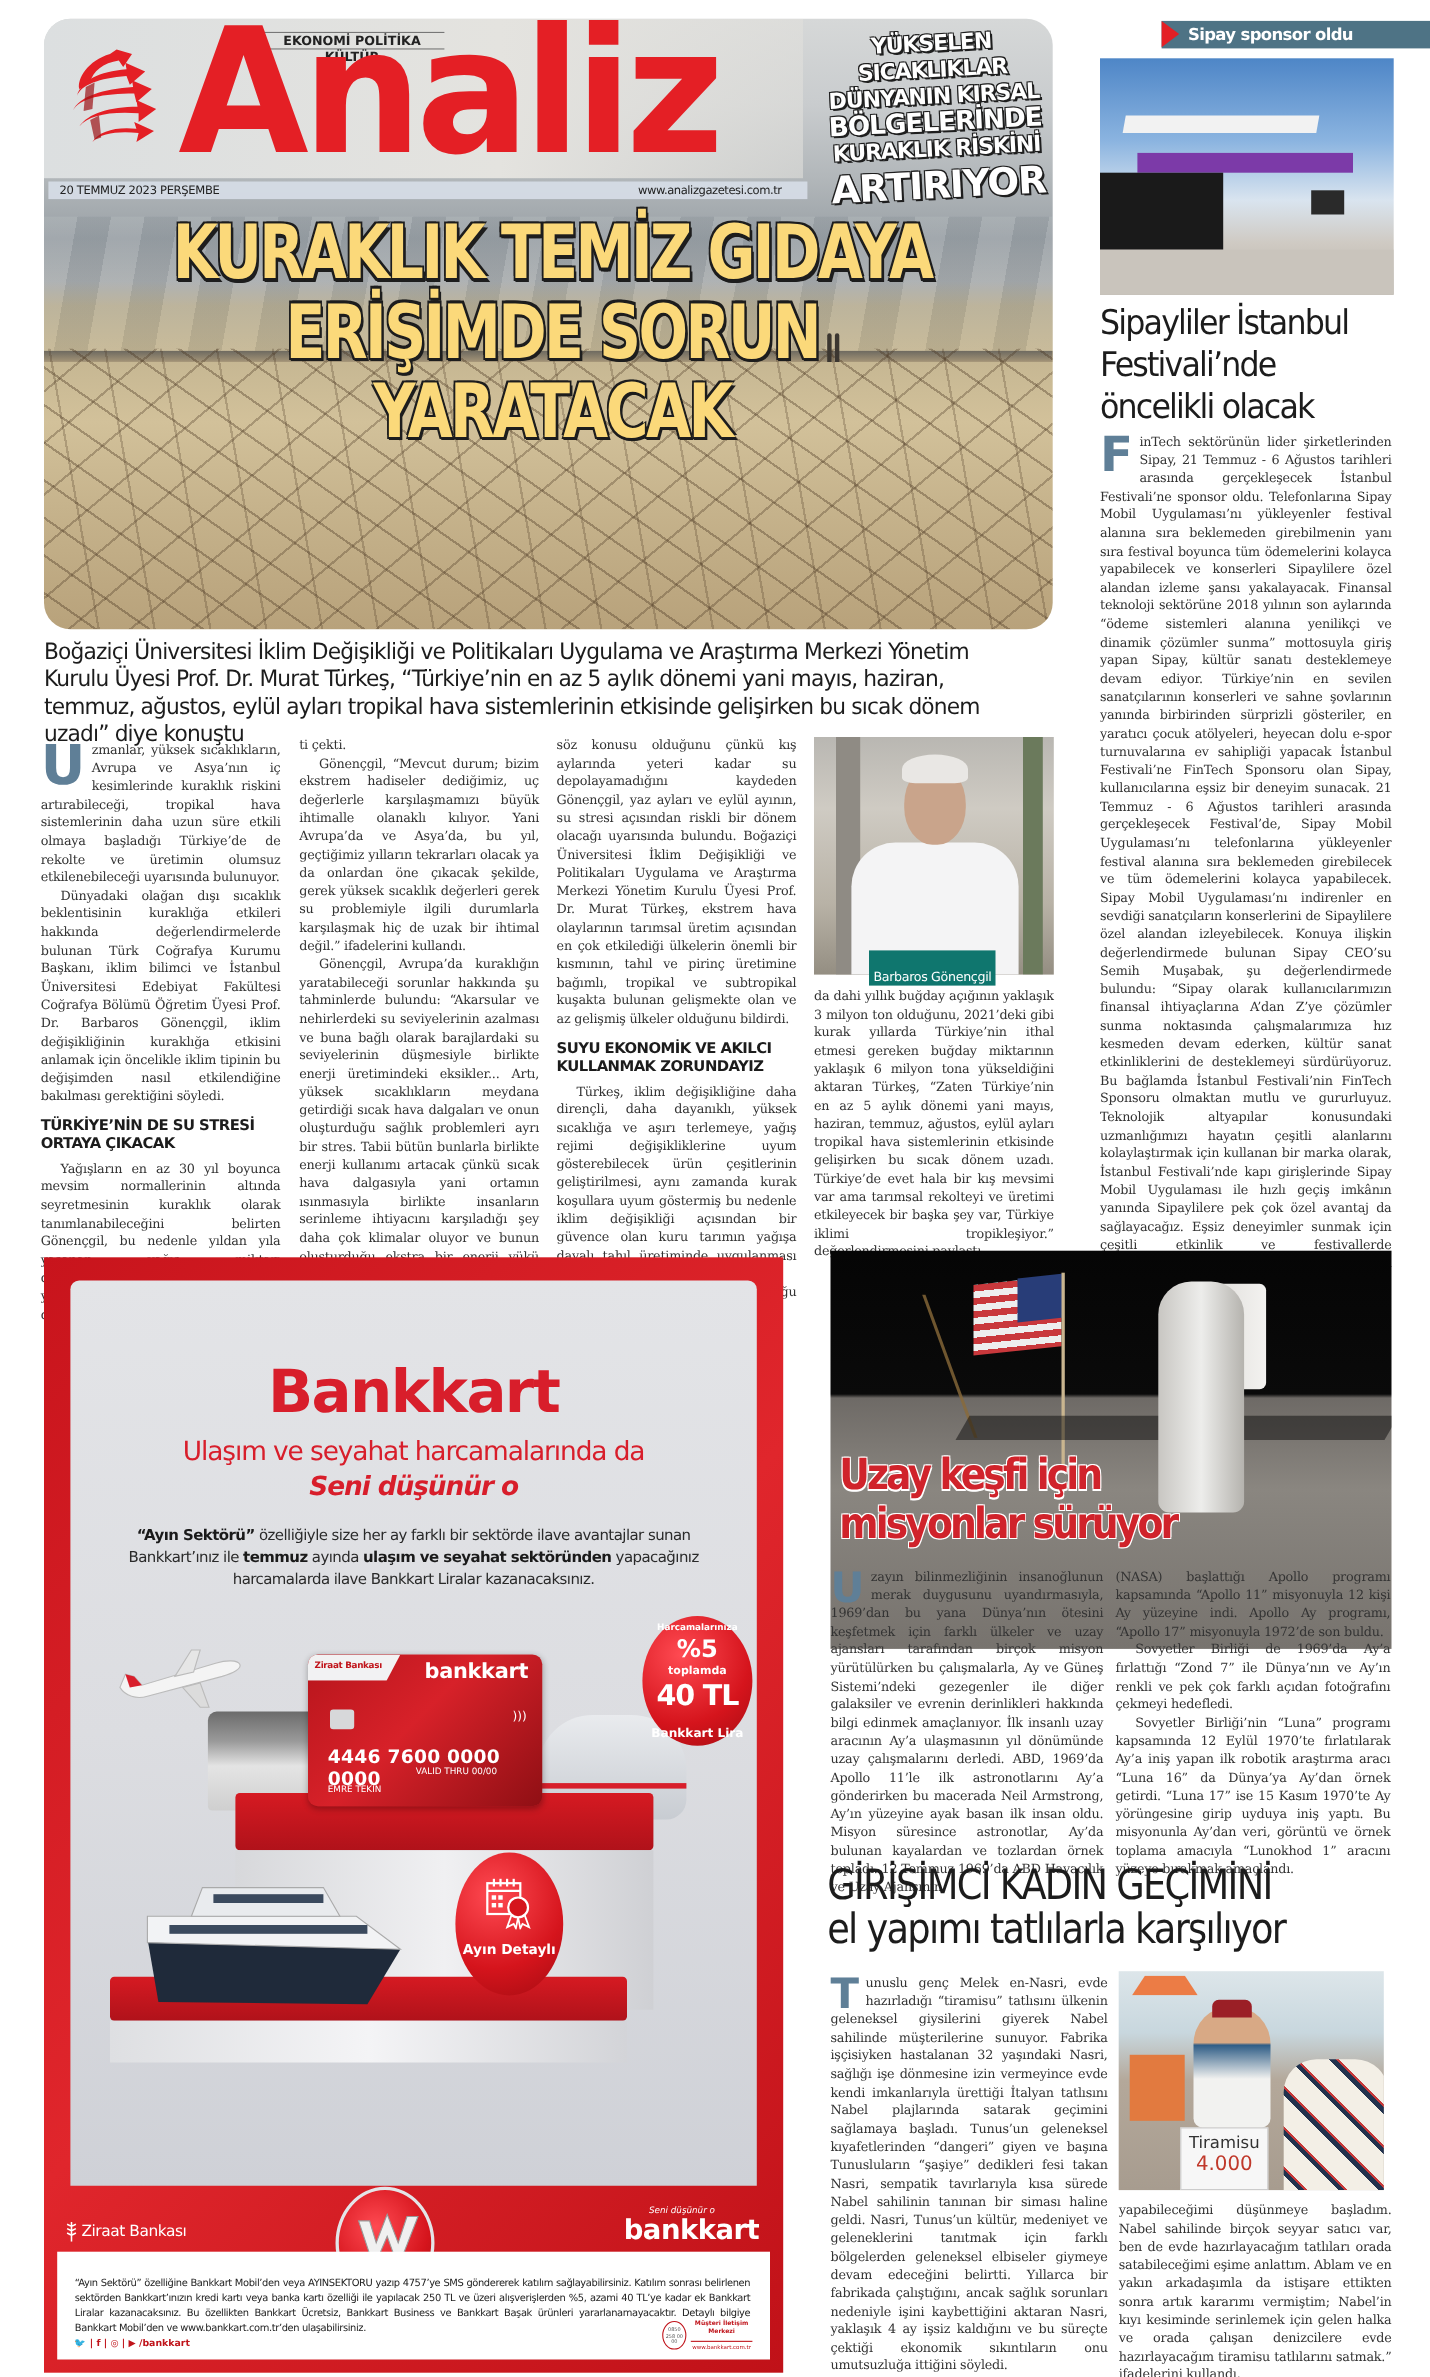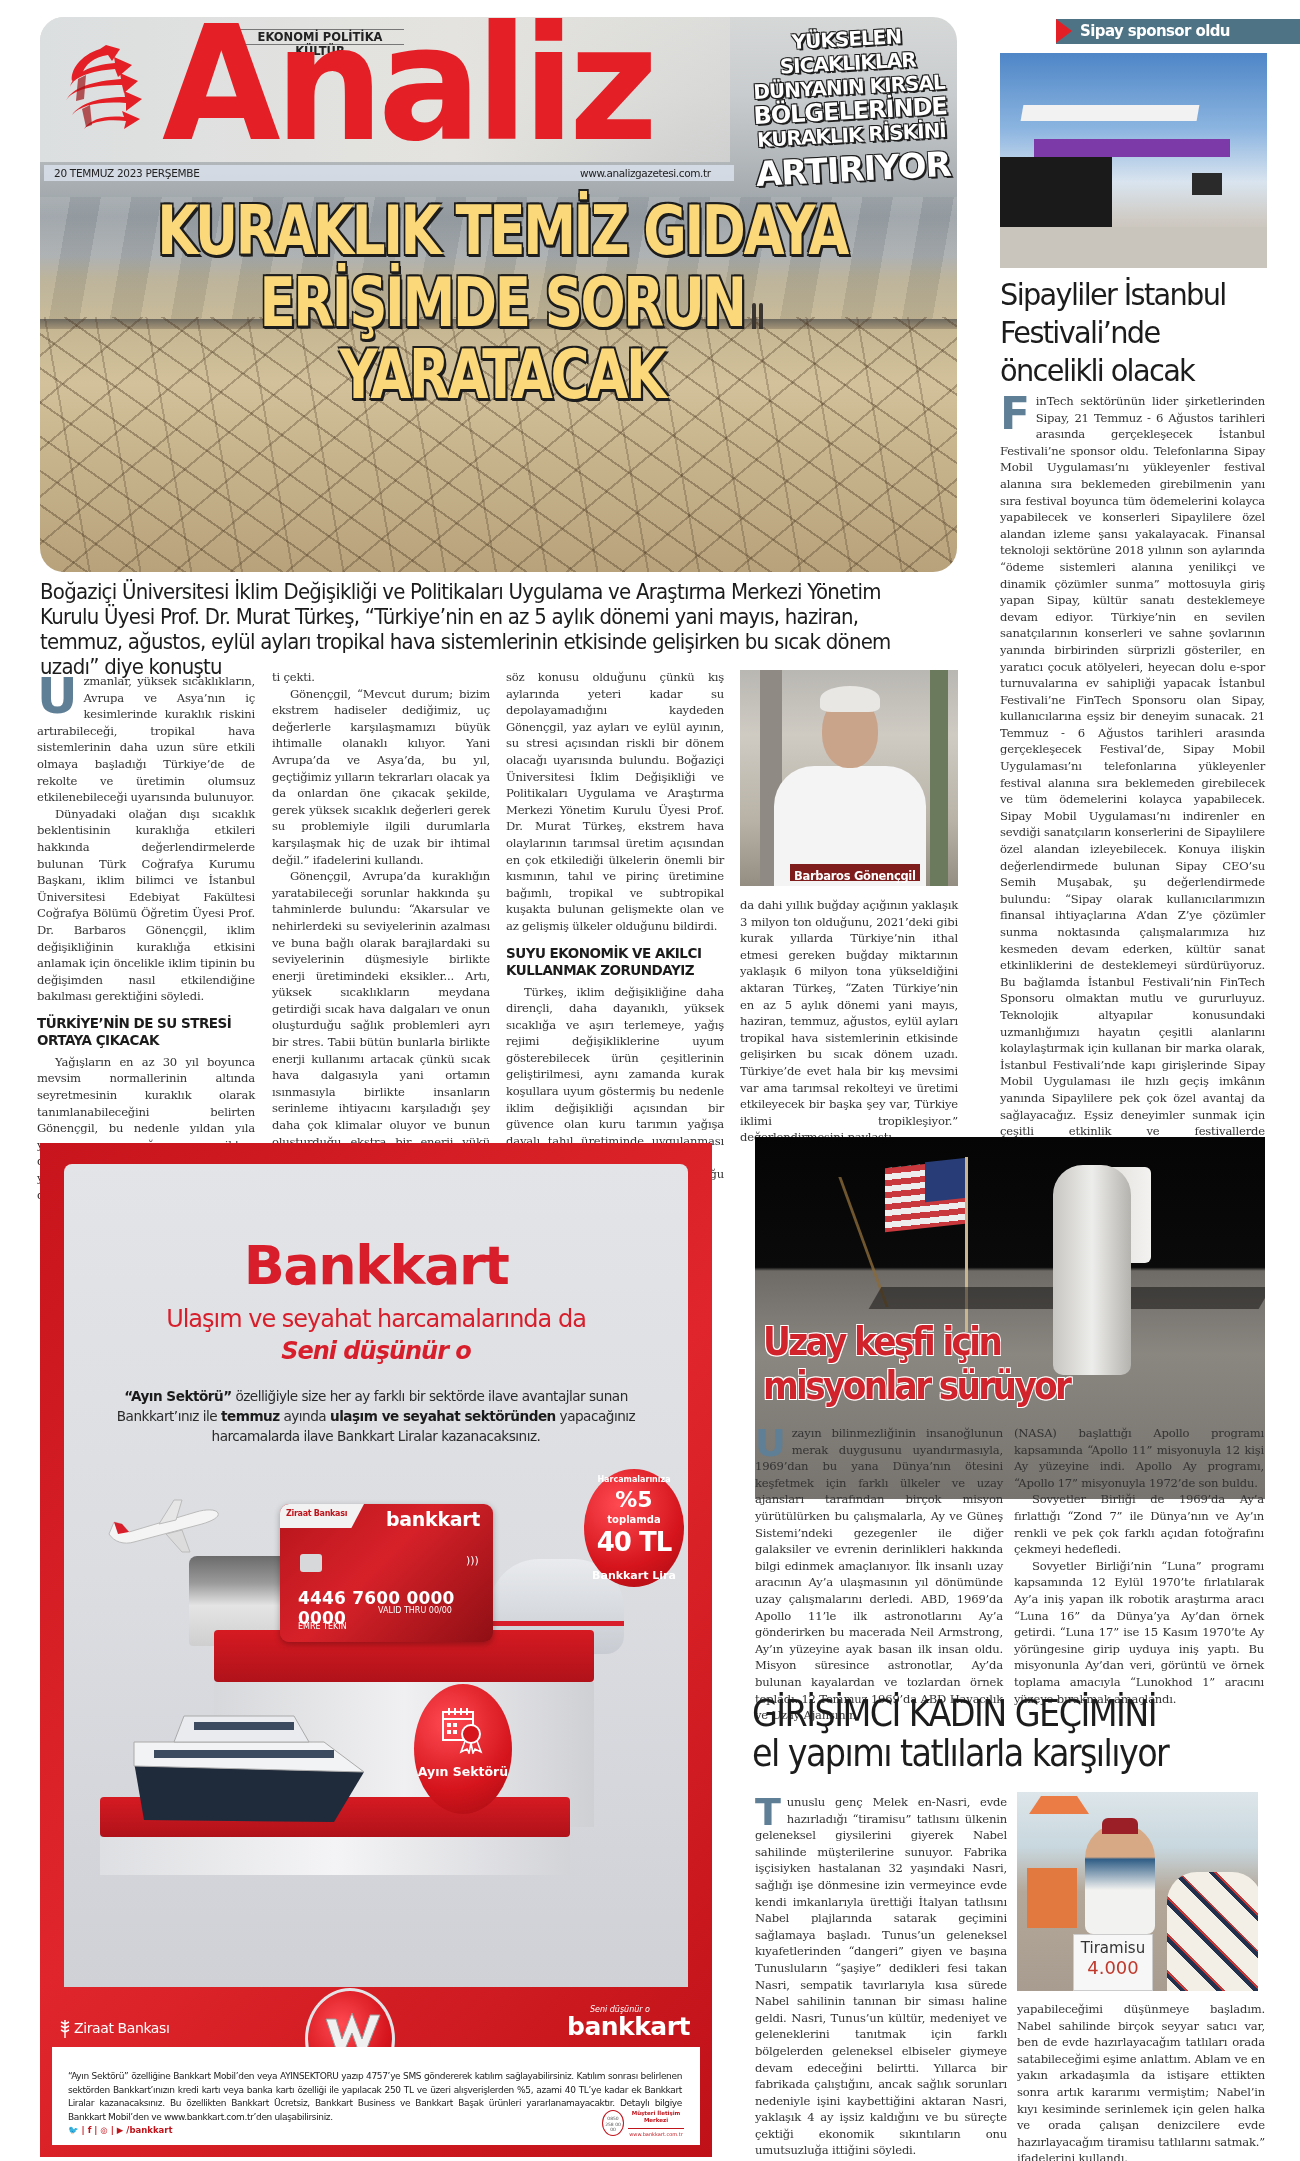--- a/index.html
+++ b/index.html
@@ -104,22 +104,22 @@
   .photo-gonencgil {
     position: absolute; left: 740px; top: 670px; width: 218px; height: 216px;
     background: linear-gradient(180deg, #b9b7b2 0%, #cfcbc3 30%, #b8b2a6 70%, #948e82 100%); overflow: hidden;
   }
   .photo-gonencgil .col1 { position:absolute; left:20px; top:0; width:22px; height:216px; background:#8f8b84; }
   .photo-gonencgil .col2 { position:absolute; left:190px; top:0; width:18px; height:216px; background:#6b7a5c; }
   .photo-gonencgil .head { position:absolute; left:82px; top:24px; width:56px; height:74px; border-radius:50% 50% 46% 46%; background:#c9a48b; }
   .photo-gonencgil .hair { position:absolute; left:80px; top:16px; width:60px; height:26px; border-radius:50% 50% 20% 20%; background:#e9e7e4; }
   .photo-gonencgil .body { position:absolute; left:34px; top:96px; width:152px; height:130px; border-radius:40px 40px 0 0; background:#f4f4f5; }
   .caption-tag {
-    position: absolute; left: 790px; top: 864px; height: 17px; padding: 4px 4px;
-    background: #7f1d1d; color: #fff; font-family: "DejaVu Sans", sans-serif; font-weight: bold;
+    position: absolute; left: 790px; top: 864px; height: 17px; padding: 16px 4px;
+    background: #0f766e; color: #fff; font-family: "DejaVu Sans", sans-serif; font-weight: normal;
     font-size: 11.5px; line-height: 17px; letter-spacing: -0.3px;
   }
 
   
   .sipay-label {
     position: absolute; left: 1056px; top: 19px; width: 268px; height: 25px; background: #4e7385;
   }
   .sipay-label .arrow {
     position: absolute; left: 0; top: 0; width: 0; height: 0;
     border-top: 12.5px solid transparent; border-bottom: 12.5px solid transparent; border-left: 16px solid #e41f25;
@@ -437,21 +437,21 @@
             <rect x="19" y="2" width="2" height="7"></rect>
             <rect x="25" y="2" width="2" height="7"></rect>
         <rect x="6" y="17" width="4" height="4"></rect>
             <rect x="12" y="17" width="4" height="4"></rect>
             <rect x="6" y="24" width="4" height="4"></rect>
             <rect x="12" y="24" width="4" height="4"></rect>
           </g>
         <circle cx="30" cy="28" r="9" fill="#d5141c" stroke="#fff" stroke-width="2"></circle>
         <path d="M24 35 L20 46 L26 43 L28 47 L30 37 M36 35 L40 46 L34 43 L32 47 L30 37" fill="none" stroke="#fff" stroke-width="1.6"></path>
       </svg>
-      <div class="tx">Ayın Sektörü</div>
+      <div class="tx">Ayın Detaylı</div>
     </div>
   </div>
 
   <div class="ziraat-logo">
     <svg class="wheat" viewBox="0 0 10 18">
         <path d="M5 0 L5 18 M5 4 L1 2 M5 4 L9 2 M5 8 L1 6 M5 8 L9 6 M5 12 L1 10 M5 12 L9 10" stroke="#fff" stroke-width="1.4" fill="none"></path>
       </svg><span>Ziraat Bankası</span>
   </div>
   <div class="w-emblem">
     <svg width="62" height="62" viewBox="0 0 62 62">

